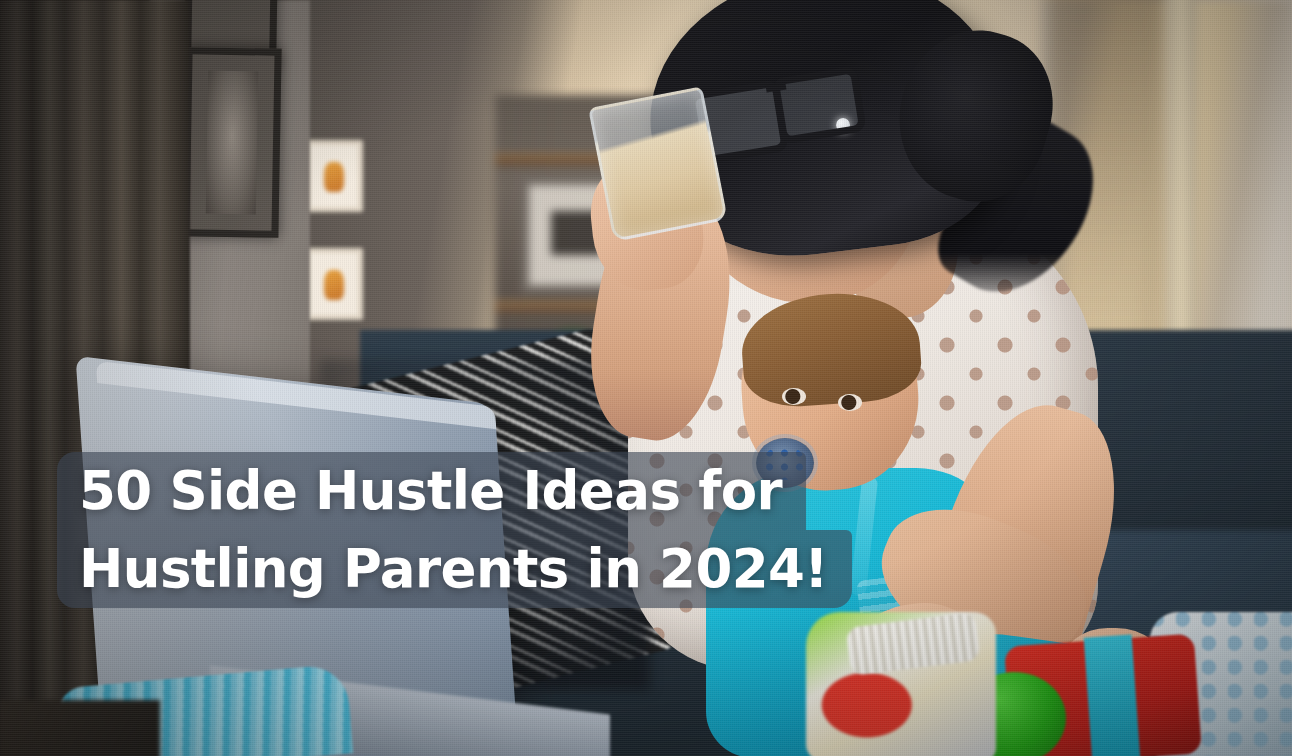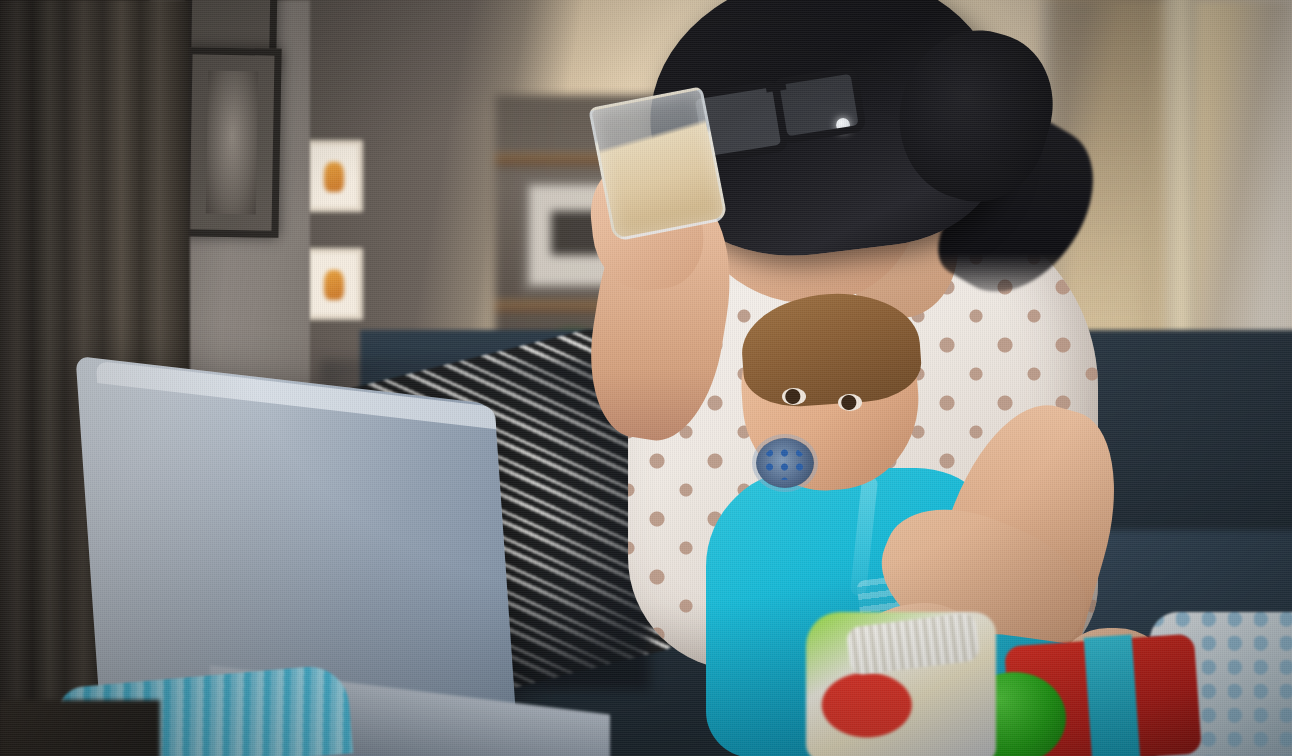--- a/index.html
+++ b/index.html
@@ -553,14 +553,18 @@
   <div class="layer" id="laptop"></div>
   <div class="layer" id="laptopedge"></div>
   <div class="layer" id="laptopbase"></div>
 
   <div class="layer" id="blanket-blue"></div>
   <div class="layer" id="blanket-dark"></div>
 
   <div class="layer" id="vignette"></div>
   <div class="layer" id="grain"></div>
 
+  <div id="title-overlay">
+    <span class="title-line" id="title-line-1">50 Side Hustle Ideas for</span>
+    <span class="title-line" id="title-line-2">Hustling Parents in 2024!</span>
+  </div>
 
 </div>
 
 </body></html>

